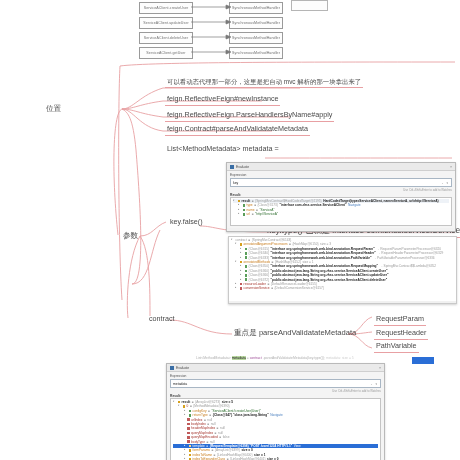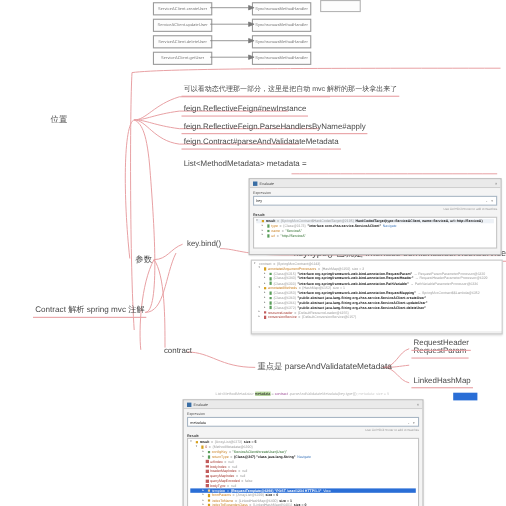--- a/index.html
+++ b/index.html
@@ -189,41 +189,40 @@
         <polygon points="226,5 231,7 226,9"></polygon>
       <line x1="191" y1="22" x2="226" y2="22"></line>
         <polygon points="226,20 231,22 226,24"></polygon>
       <line x1="191" y1="37" x2="226" y2="37"></line>
         <polygon points="226,35 231,37 226,39"></polygon>
       <line x1="191" y1="52" x2="226" y2="52"></line>
         <polygon points="226,50 231,52 226,54"></polygon>
     </g>
   </svg>
 
-  <div class="node mm root" style="left:30px;top:278px;">Contract 解析 spring mvc 注解</div>
 
   <div class="node mm cn nb" style="left:44px;top:105px;">位置</div>
 
   <div class="node mm" style="left:165px;top:78px;font-size:6.4px;">可以看动态代理那一部分，这里是把自动 mvc 解析的那一块拿出来了</div>
   <div class="node mm" style="left:165px;top:111px;">feign.ReflectiveFeign.ParseHandlersByName#apply</div>
   <div class="node mm" style="left:165px;top:95px;">feign.ReflectiveFeign#newInstance</div>
   <div class="node mm plain" style="left:165px;top:145px;">List&lt;MethodMetadata&gt; metadata =</div>
 
   <div class="node mm" style="left:165px;top:125px;">feign.Contract#parseAndValidatateMetadata</div>
 
   <div class="node mm cn nb" style="left:121px;top:232px;">参数</div>
-  <div class="node mm nb" style="left:168px;top:218px;">key.bind()</div>
+  <div class="node mm nb" style="left:168px;top:218px;">key.false()</div>
   <div class="node mm big" style="left:265px;top:226px;">key.type() 也就是 interface com.zhss.service.ServiceAClient</div>
 
   <div class="node mm nb" style="left:147px;top:315px;">contract</div>
   <div class="node mm nb" style="left:232px;top:329px;font-size:7.6px;">重点是 parseAndValidatateMetadata</div>
 
   <div class="node mm" style="left:374px;top:315px;">RequestParam</div>
-  <div class="node mm" style="left:374px;top:308px;">RequestHeader</div>
-  <div class="node mm" style="left:374px;top:342px;">LinkedHashMap</div>
+  <div class="node mm" style="left:374px;top:329px;">RequestHeader</div>
+  <div class="node mm" style="left:374px;top:342px;">PathVariable</div>
 
   <div class="ide" style="left:226px;top:162px;width:228px;height:68px;">
     <div class="tbar">
       <span class="tico"></span>
       <span class="ttl">Evaluate</span>
       <span class="x">×</span>
     </div>
     <div class="body">
       <div class="lbl">Expression</div>
       <div class="inp">

